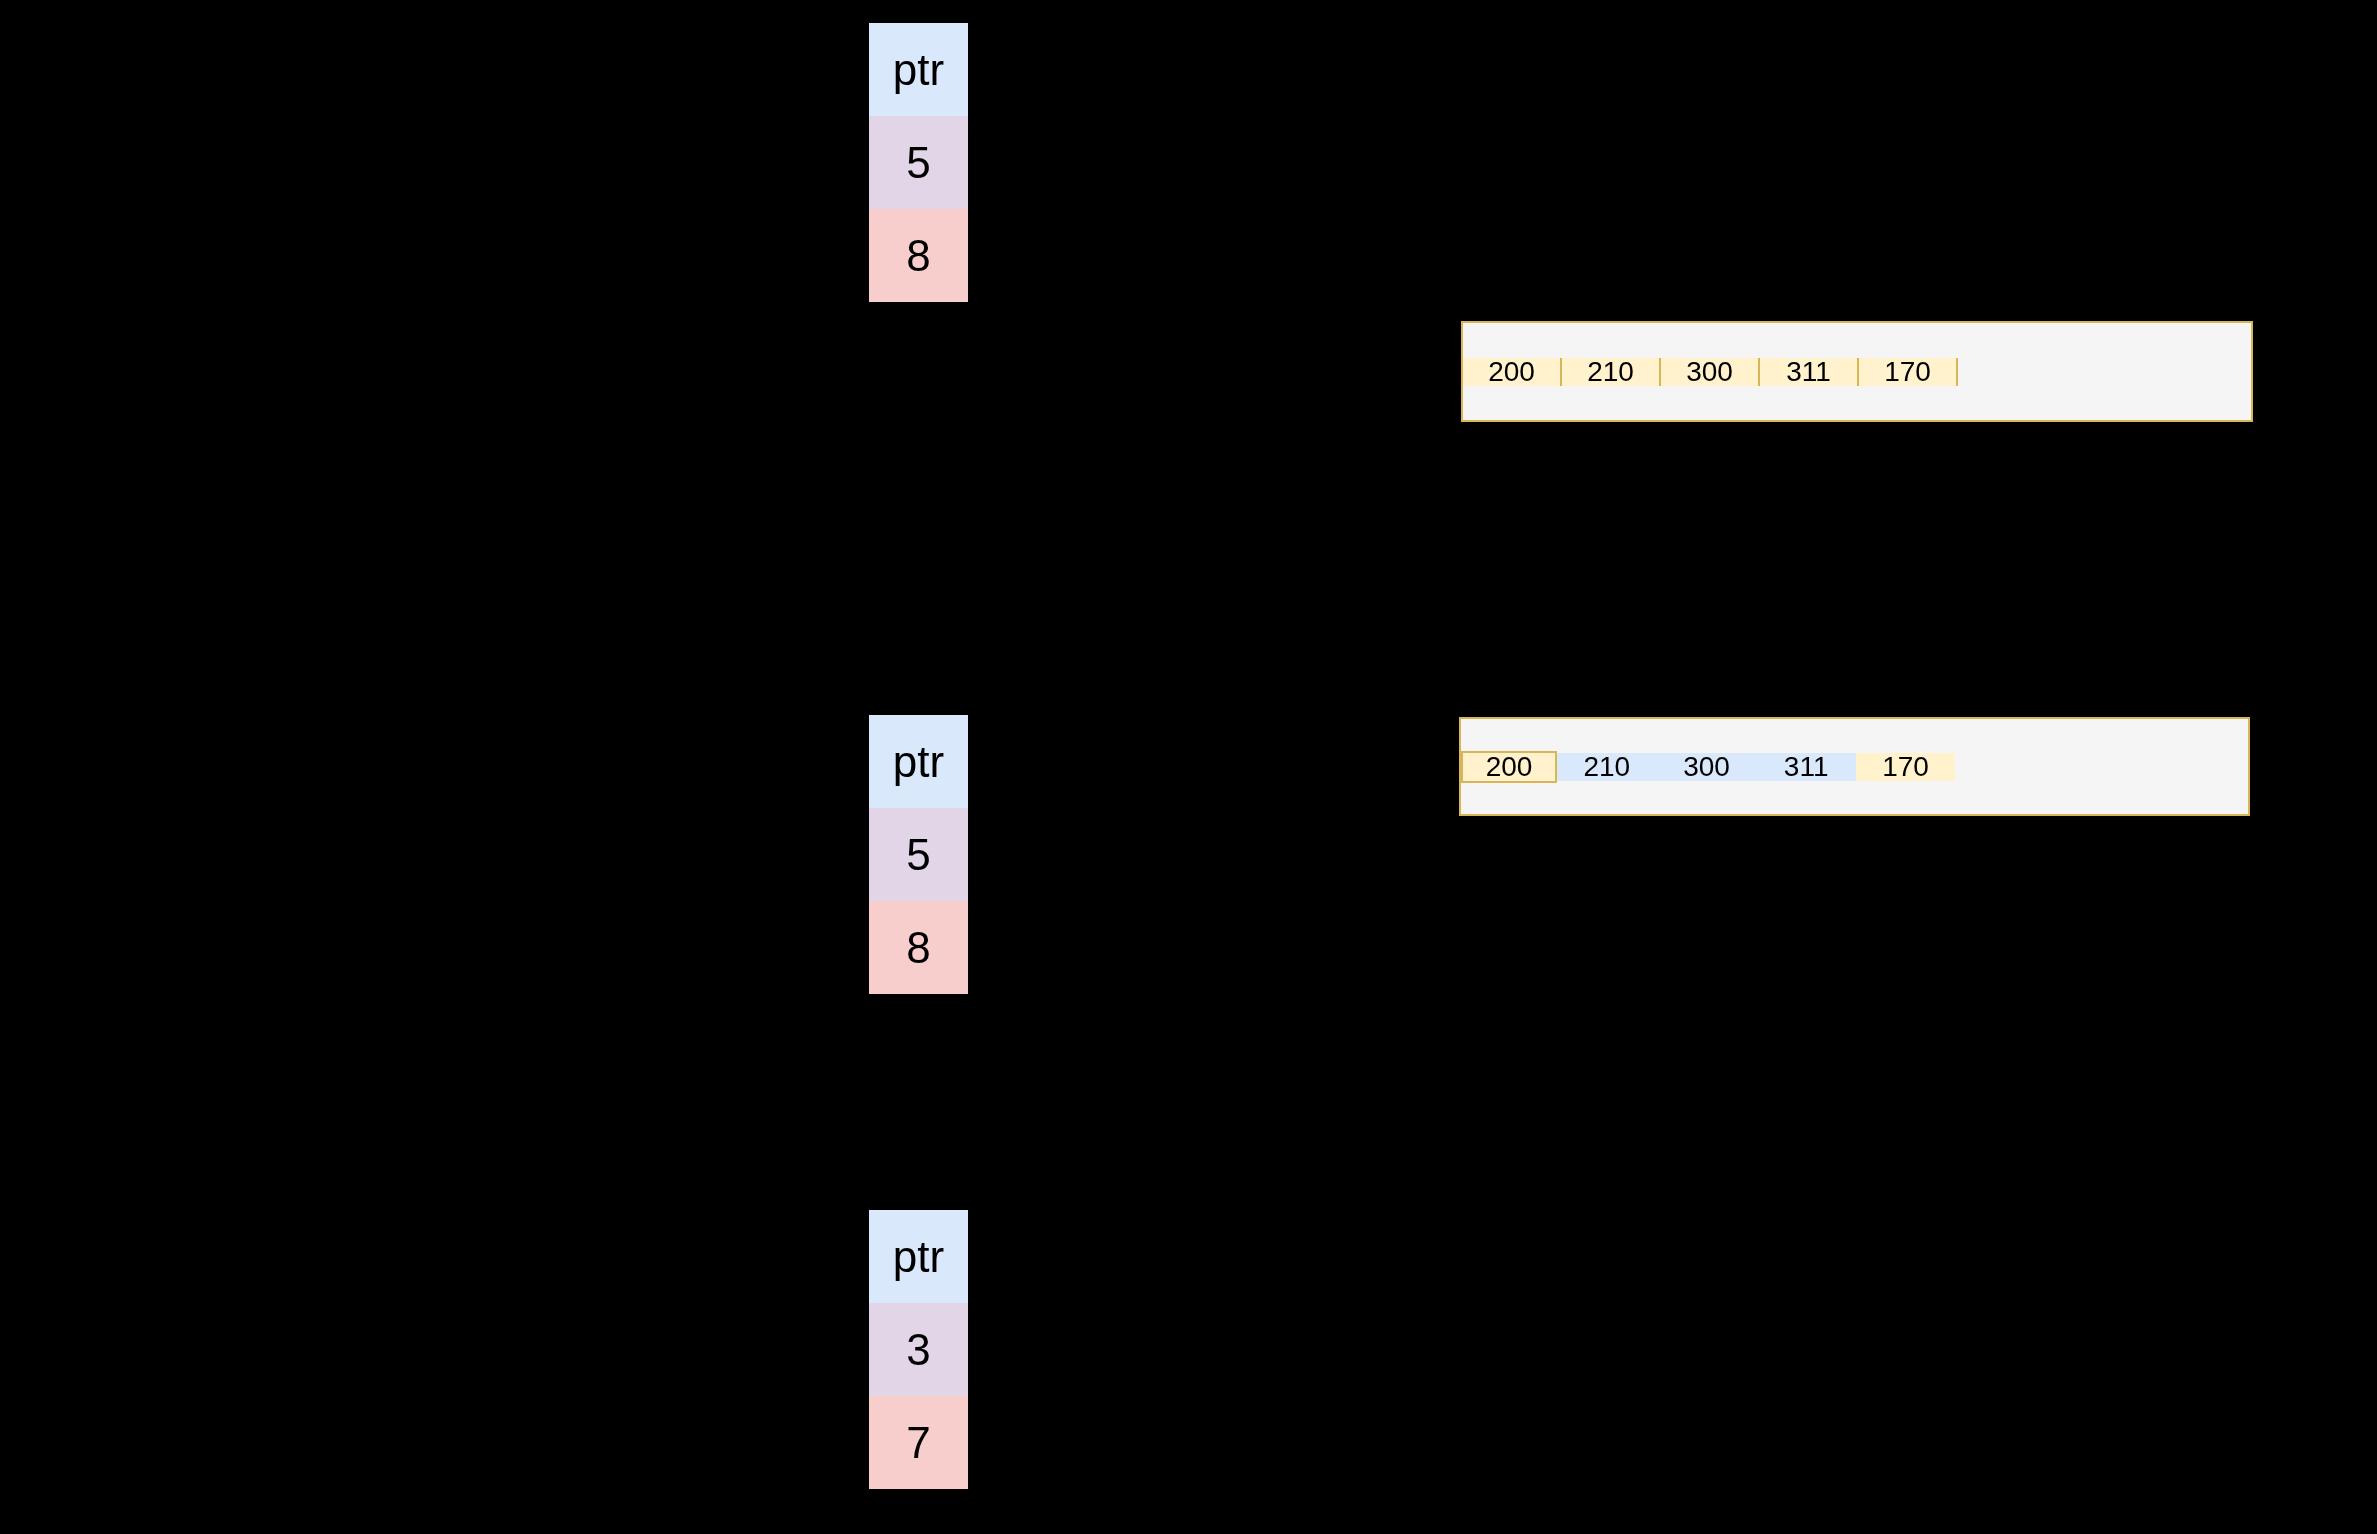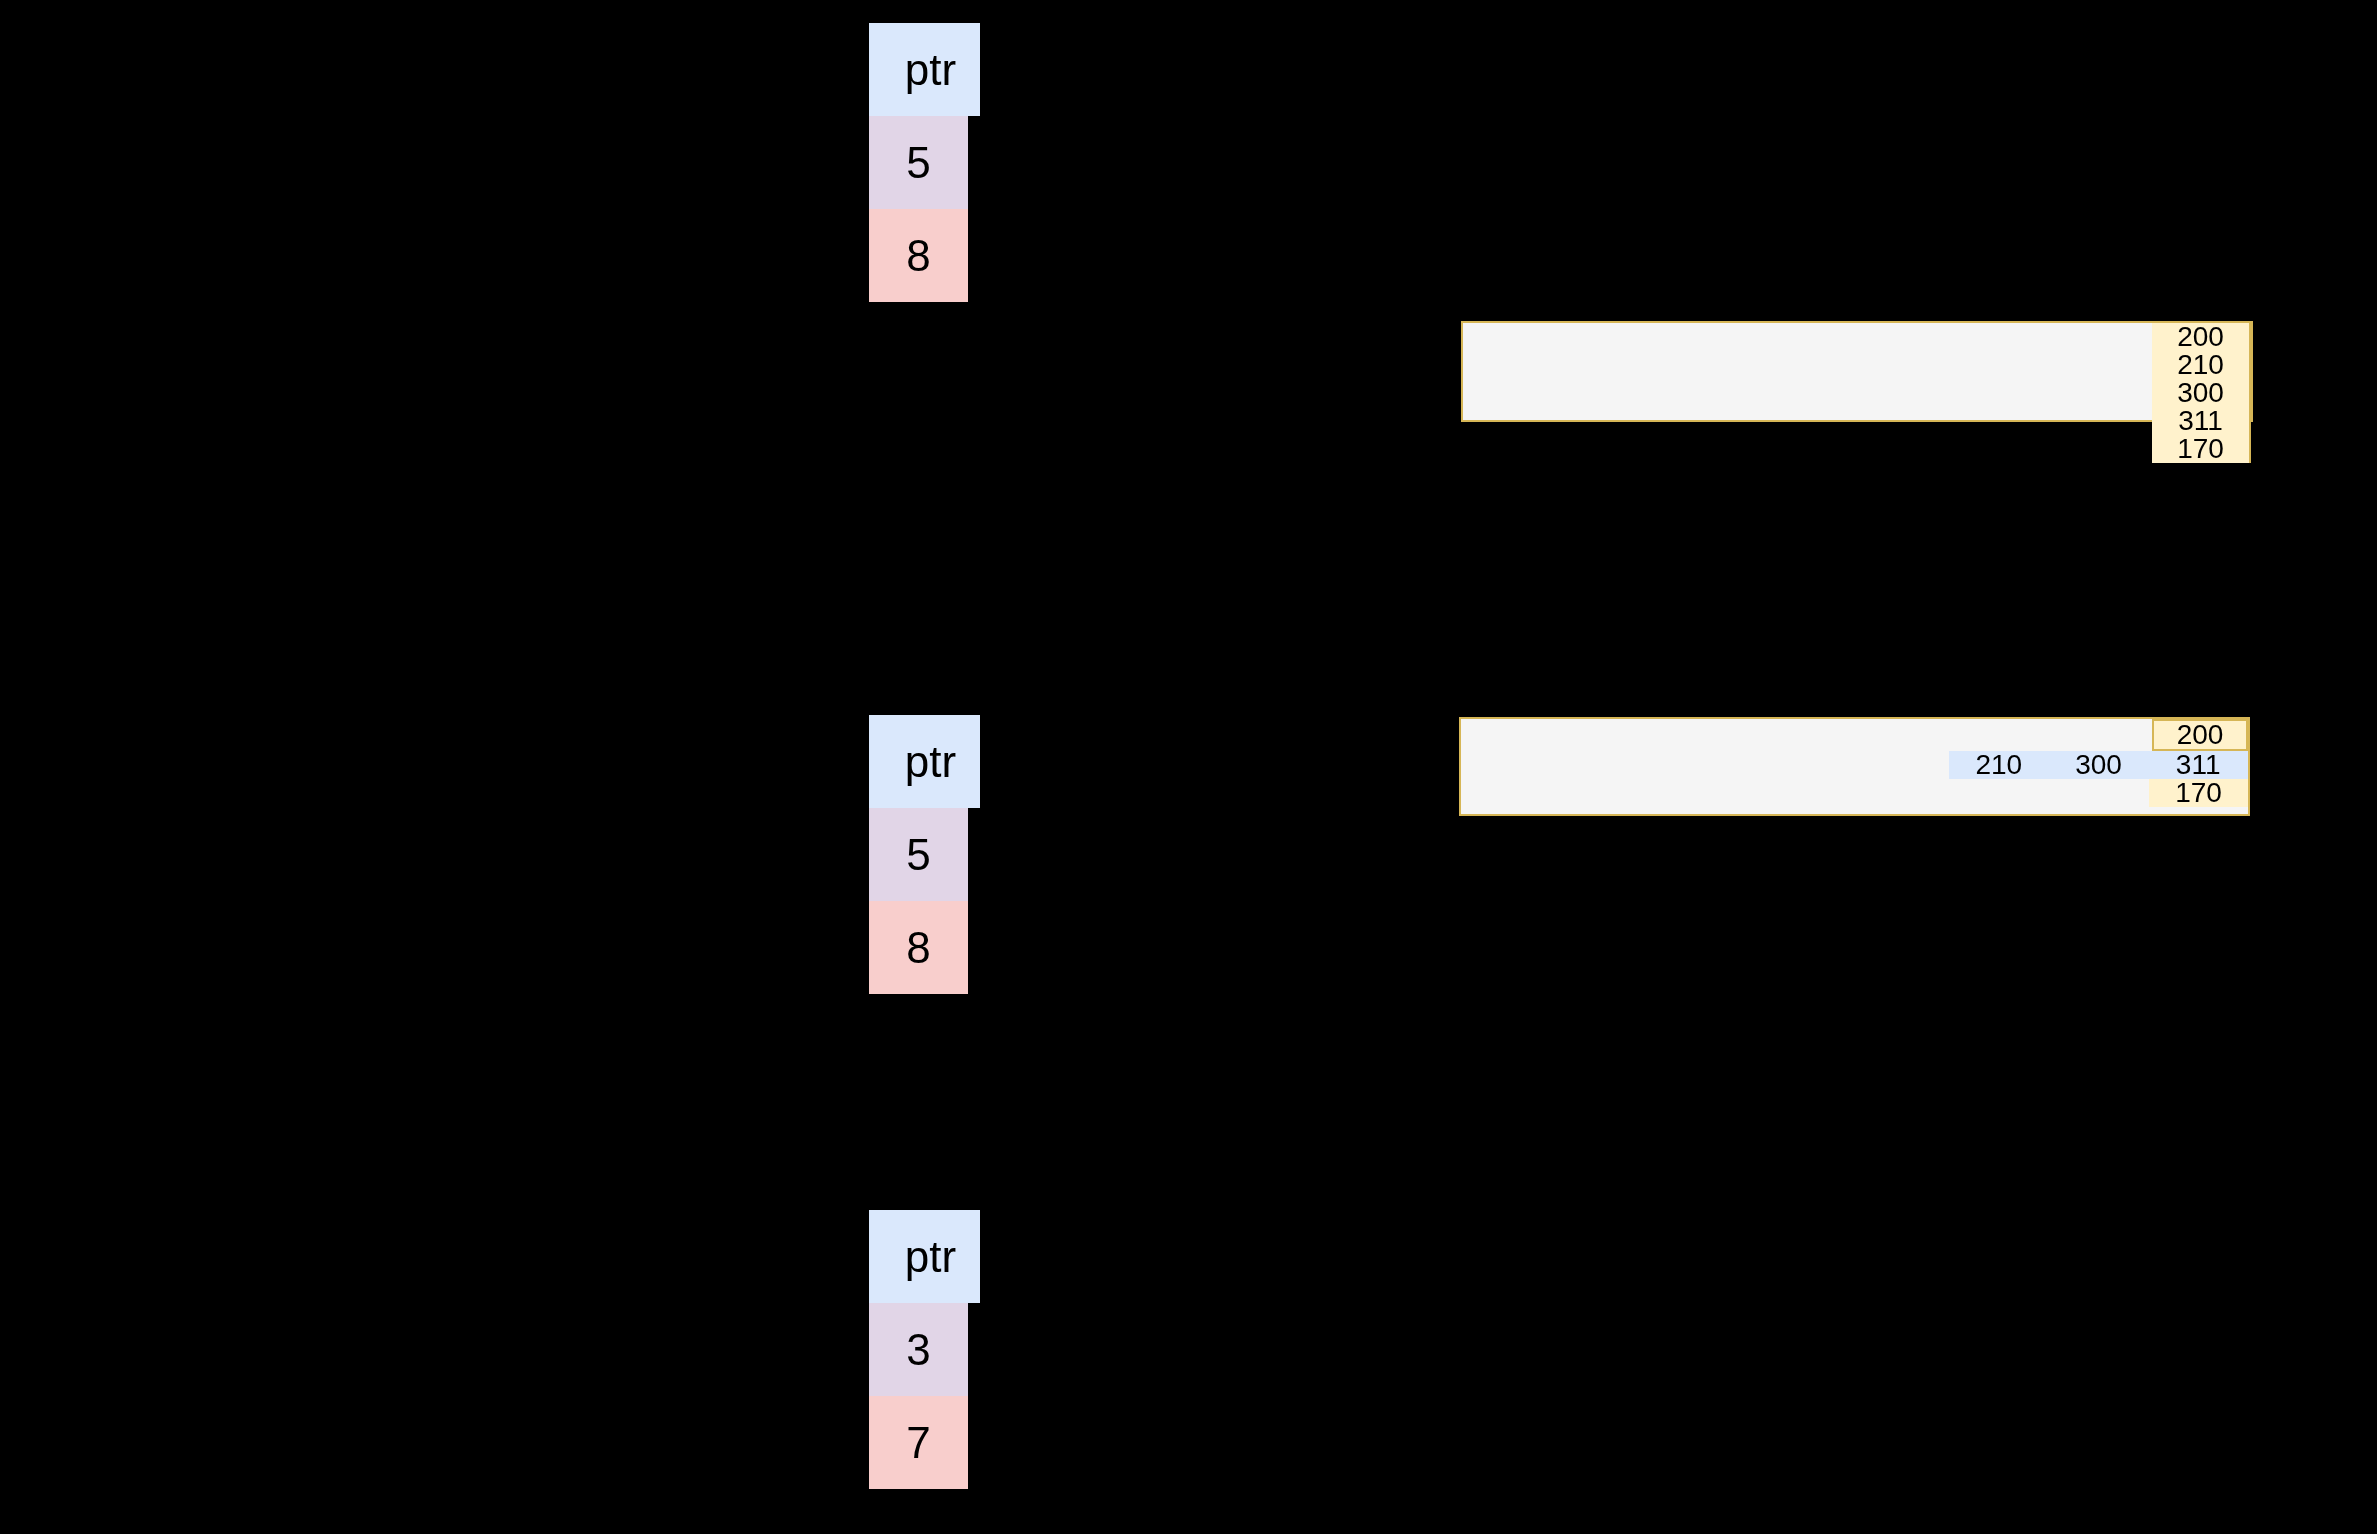--- a/index.html
+++ b/index.html
@@ -28,37 +28,37 @@
   }
   .stack .cell {
     width: 99px;
     height: 93px;
     display: flex;
     align-items: center;
     justify-content: center;
     font-size: 44px;
     line-height: 1;
   }
-  .cell-ptr  { background: #dae8fc; padding-left: 12px; }
+  .cell-ptr  { background: #dae8fc; }
   .cell-mid  { background: #e1d5e7; }
   .cell-low  { background: #f8cecc; }
 
   #stack-top    { left: 869px; top: 23px; }
   #stack-middle { left: 869px; top: 715px; }
   #stack-bottom { left: 869px; top: 1210px; }
 
   
   .array {
     position: absolute;
     box-sizing: border-box;
     border: 2.5px solid #d6b656;
     background: #f5f5f5;
     display: flex;
-    flex-direction: column;
-    align-items: flex-end;
+    flex-direction: row;
+    align-items: center;
   }
   #array-top    { left: 1461px; top: 321px;  width: 792px; height: 101px; }
   #array-middle { left: 1459px; top: 717px; width: 791px; height: 99px; }
 
   .acell {
     box-sizing: border-box;
     display: flex;
     align-items: center;
     justify-content: center;
     font-size: 28px;

